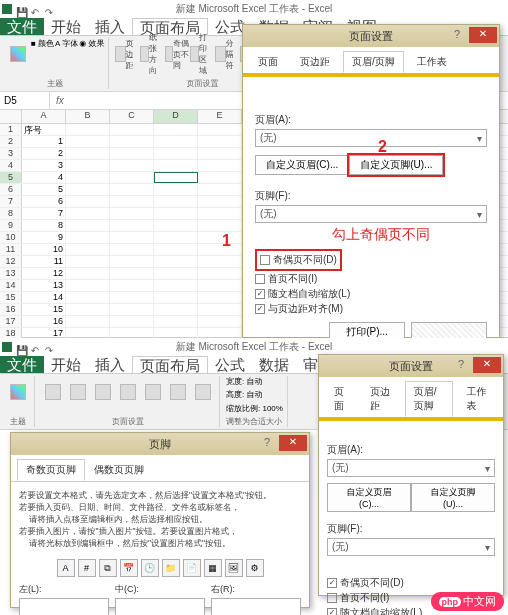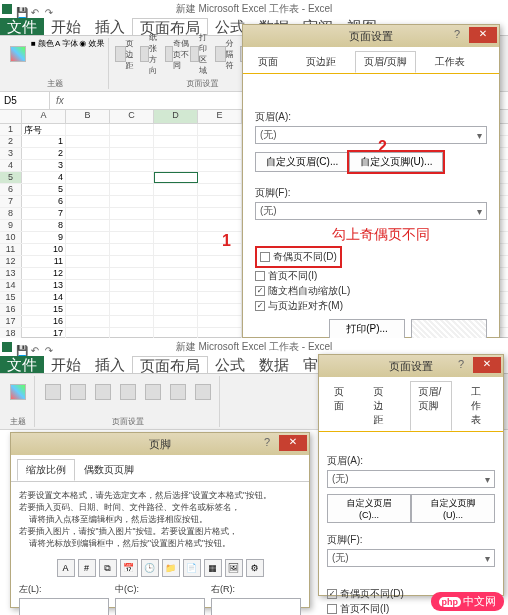--- a/index.html
+++ b/index.html
@@ -35,21 +35,21 @@
   .row { display: flex; height: 12px; border-bottom: 1px solid #eee; }
   .row .row-header.sel { background: #d2e8d2; }
   .cell { width: 44px; border-right: 1px solid #eee; font-size: 9px; padding: 0 2px; text-align: right; }
   .cell.selected { border: 1px solid #217346; }
   
   
   .dialog { position: absolute; background: #fff; border: 1px solid #b5a97f; box-shadow: 2px 2px 6px rgba(0,0,0,0.3); }
   .dialog-title { height: 22px; background: linear-gradient(#e2d8b8, #d4c89a); display: flex; align-items: center; justify-content: center; position: relative; font-size: 11px; color: #333; }
   .dialog-close { position: absolute; right: 2px; top: 2px; width: 28px; height: 16px; background: #c74030; color: #fff; text-align: center; line-height: 14px; font-size: 10px; }
   .dialog-help { position: absolute; right: 32px; top: 2px; width: 20px; height: 16px; text-align: center; line-height: 14px; font-size: 11px; color: #666; }
-  .dialog-tabs { display: flex; border-bottom: 1px solid #eab308; padding: 4px 6px 0 6px; gap: 10px; }
+  .dialog-tabs { display: flex; border-bottom: 4px solid #eab308; padding: 4px 6px 0 6px; gap: 4px; }
   .dtab { padding: 3px 8px; font-size: 10px; border: 1px solid transparent; color: #333; }
   .dtab.active { border: 1px solid #ccc; border-bottom-color: #fff; background: #fff; }
   .dialog-body { padding: 10px 12px; }
   .field-label { font-size: 10px; color: #333; margin-bottom: 2px; }
   .dropdown { width: 100%; height: 18px; border: 1px solid #abadb3; font-size: 10px; padding: 0 4px; color: #555; display: flex; align-items: center; justify-content: space-between; background: #fff; }
   .dropdown::after { content: "▾"; color: #666; }
   .btn-row { display: flex; gap: 0; margin: 8px 0 14px 0; }
   .btn { padding: 2px 10px; border: 1px solid #abadb3; background: #fdfdfd; font-size: 10px; min-width: 76px; text-align: center; }
   .btn.highlight { outline: 2px solid #d22; }
   .checks { margin-top: 6px; }
@@ -428,20 +428,26 @@
           </div>
       <div class="ricon">
             <div class="glyph"></div>
           </div>
       <div class="ricon">
             <div class="glyph"></div>
           </div>
     </div>
         <div class="label">页面设置</div>
       </div>
+    <div class="rgroup" style="font-size:8px;align-items:flex-start">
+      <div><span>宽度:</span> <span>自动</span></div>
+      <div><span>高度:</span> <span>自动</span></div>
+      <div><span>缩放比例:</span> <span>100%</span></div>
+      <div class="label">调整为合适大小</div>
+    </div>
   </div>
 </div>
 
 <div class="dialog" style="left:318px; top:354px; width:186px; height:242px;">
   <div class="dialog-title">
       <span>页面设置</span>
     <div class="dialog-help">?</div>
     <div class="dialog-close">✕</div>
   </div>
   <div class="dialog-tabs">
@@ -483,21 +489,21 @@
   </div>
 </div>
 
 <div class="dialog footer-dialog" style="left:10px; top:432px; width:300px; height:176px;">
   <div class="dialog-title">
       <span>页脚</span>
     <div class="dialog-help">?</div>
     <div class="dialog-close">✕</div>
   </div>
   <div class="sub-tabs">
-    <div class="dtab active">缩放比例</div>
+    <div class="dtab active">奇数页页脚</div>
     <div class="dtab">偶数页页脚</div>
   </div>
   <div class="dialog-body" style="padding:4px 8px">
     <div class="help-text">
       <div>若要设置文本格式，请先选定文本，然后选择"设置文本格式"按钮。</div>
       <div>若要插入页码、日期、时间、文件路径、文件名或标签名，</div>
       <div style="padding-left:10px">请将插入点移至编辑框内，然后选择相应按钮。</div>
       <div>若要插入图片，请按"插入图片"按钮。若要设置图片格式，</div>
       <div style="padding-left:10px">请将光标放到编辑框中，然后按"设置图片格式"按钮。</div>
     </div>

